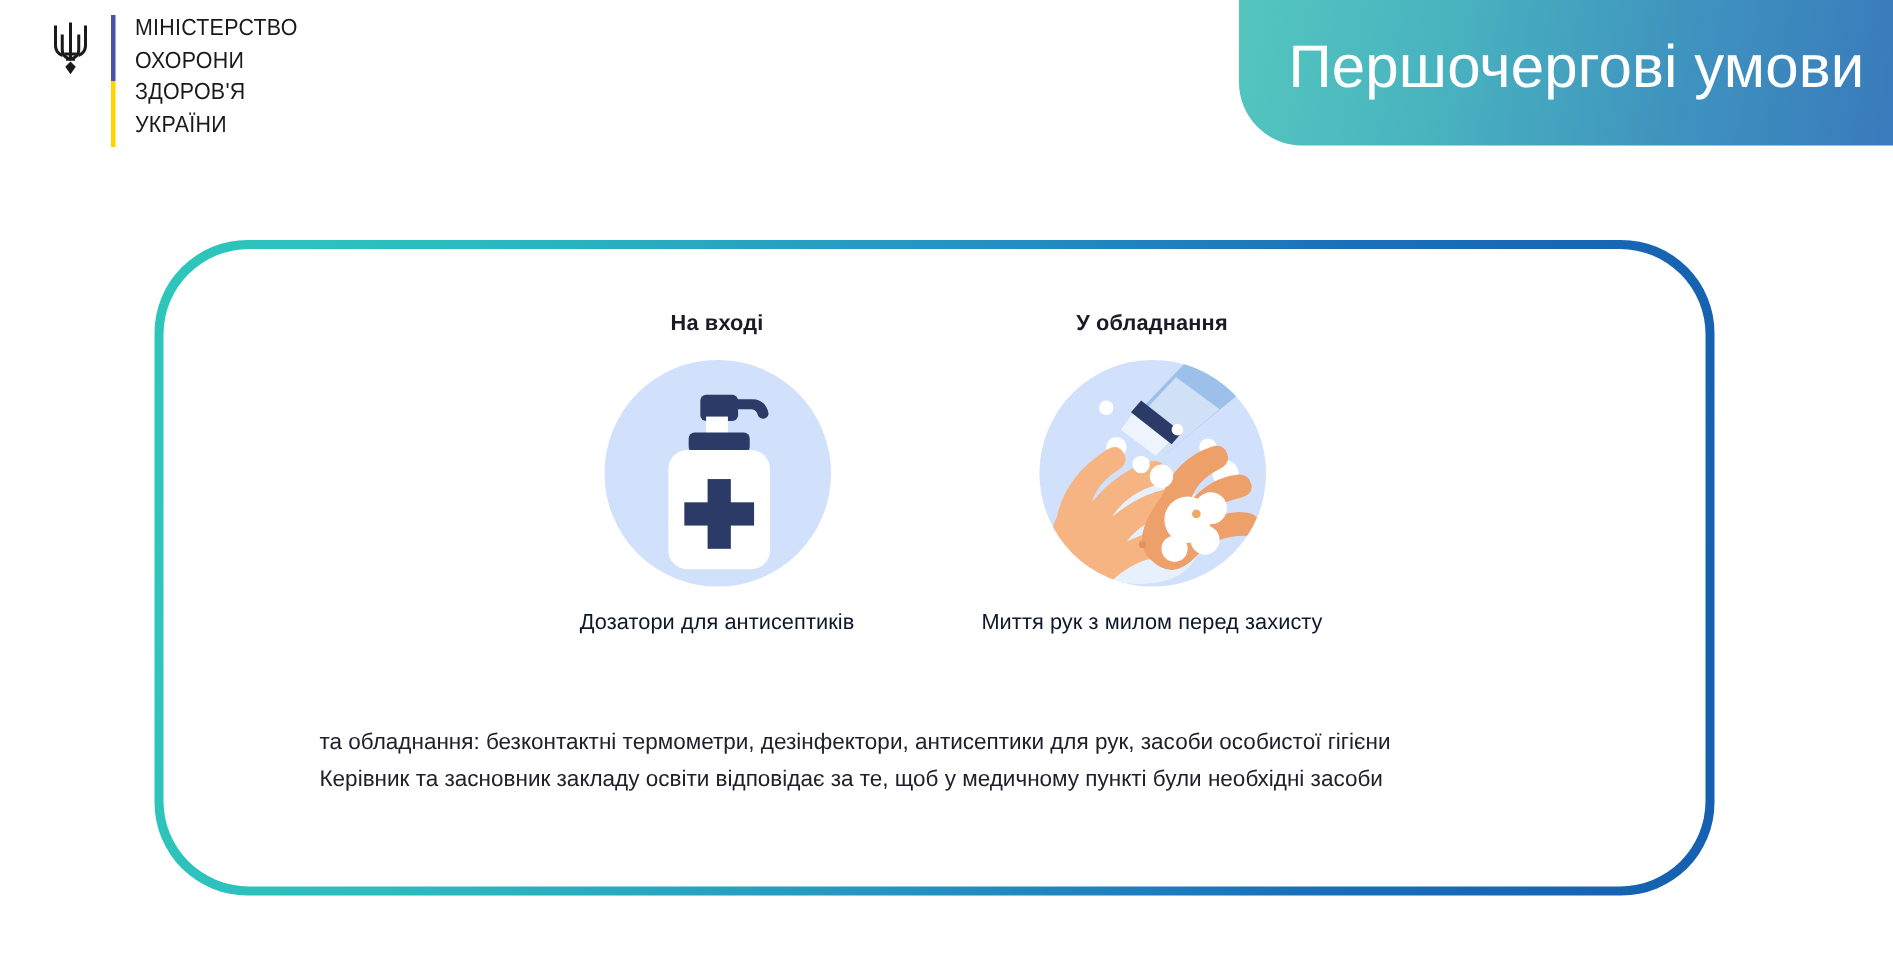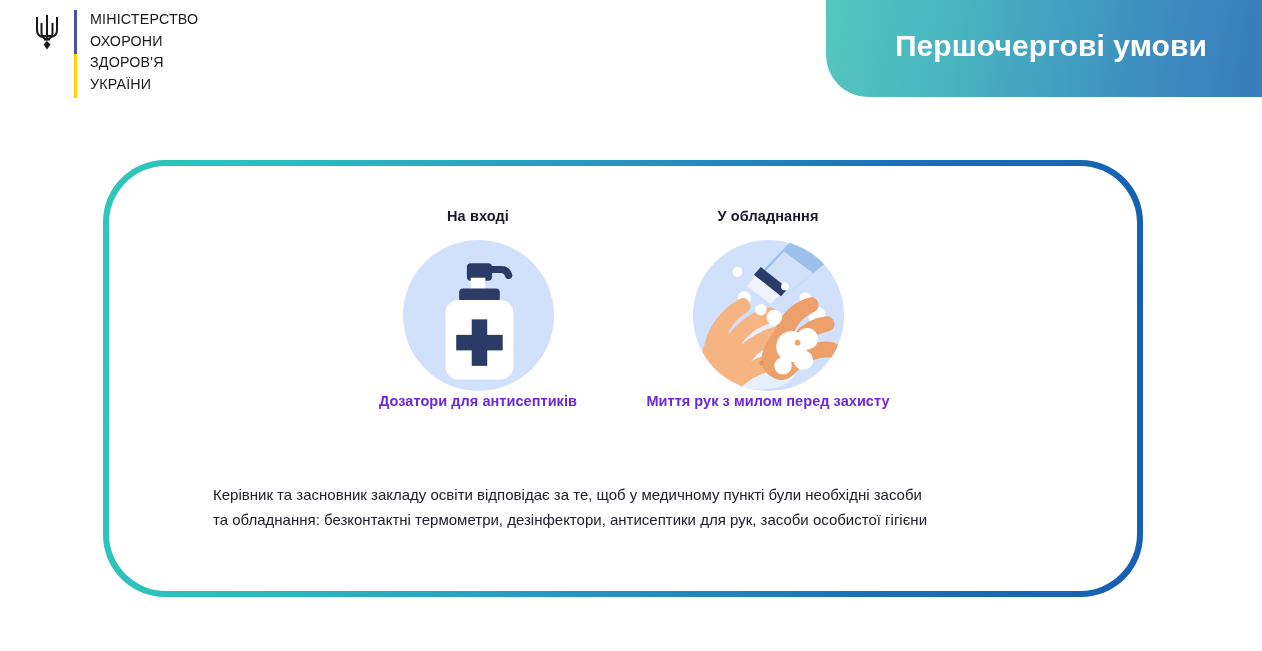--- a/index.html
+++ b/index.html
@@ -70,22 +70,22 @@
     background: linear-gradient(100deg, #54c6bf 0%, #49b3bf 30%, #3f93bf 65%, #3878bb 100%);
     border-bottom-left-radius: 42px;
     display: flex;
     align-items: center;
     justify-content: center;
     box-sizing: border-box;
     padding-bottom: 6px;
   }
   .title-banner-text {
     color: #ffffff;
-    font-size: 30px;
-    font-weight: 700;
+    font-size: 40px;
+    font-weight: 400;
     letter-spacing: 0.1px;
     white-space: nowrap;
   }
 
   
   .card-wrap {
     position: absolute;
     left: 103px;
     top: 160px;
     width: 1040px;
@@ -128,23 +128,24 @@
     font-weight: bold;
     color: #1b1b28;
     letter-spacing: 0.1px;
     margin-bottom: 14px;
   }
   .icon-art {
     width: 155px;
     height: 155px;
   }
   .icon-caption {
+    margin-top: 14px;
     font-size: 14.5px;
-    color: #6d28d9;
-    font-weight: 700;
+    color: #0f172a;
+    font-weight: 400;
     letter-spacing: 0.05px;
     white-space: nowrap;
   }
 
   
   .card-paragraph {
     position: absolute;
     left: 104px;
     top: 317px;
     width: 855px;
@@ -249,19 +250,19 @@
               <circle cx="110" cy="108" r="3" fill="#f0a868"></circle>
               <circle cx="73" cy="129" r="2.5" fill="#e0935d"></circle>
             </g>
           </svg>
 
           <div class="icon-caption">Миття рук з милом перед захисту</div>
         </div>
       </div>
 
       <div class="card-paragraph">
+        <span>та обладнання: безконтактні термометри, дезінфектори, антисептики для рук, засоби особистої гігієни</span>
         <span>Керівник та засновник закладу освіти відповідає за те, щоб у медичному пункті були необхідні засоби</span>
-        <span>та обладнання: безконтактні термометри, дезінфектори, антисептики для рук, засоби особистої гігієни</span>
       </div>
 
     </div>
   </div>
 </div>
 
 </body></html>

